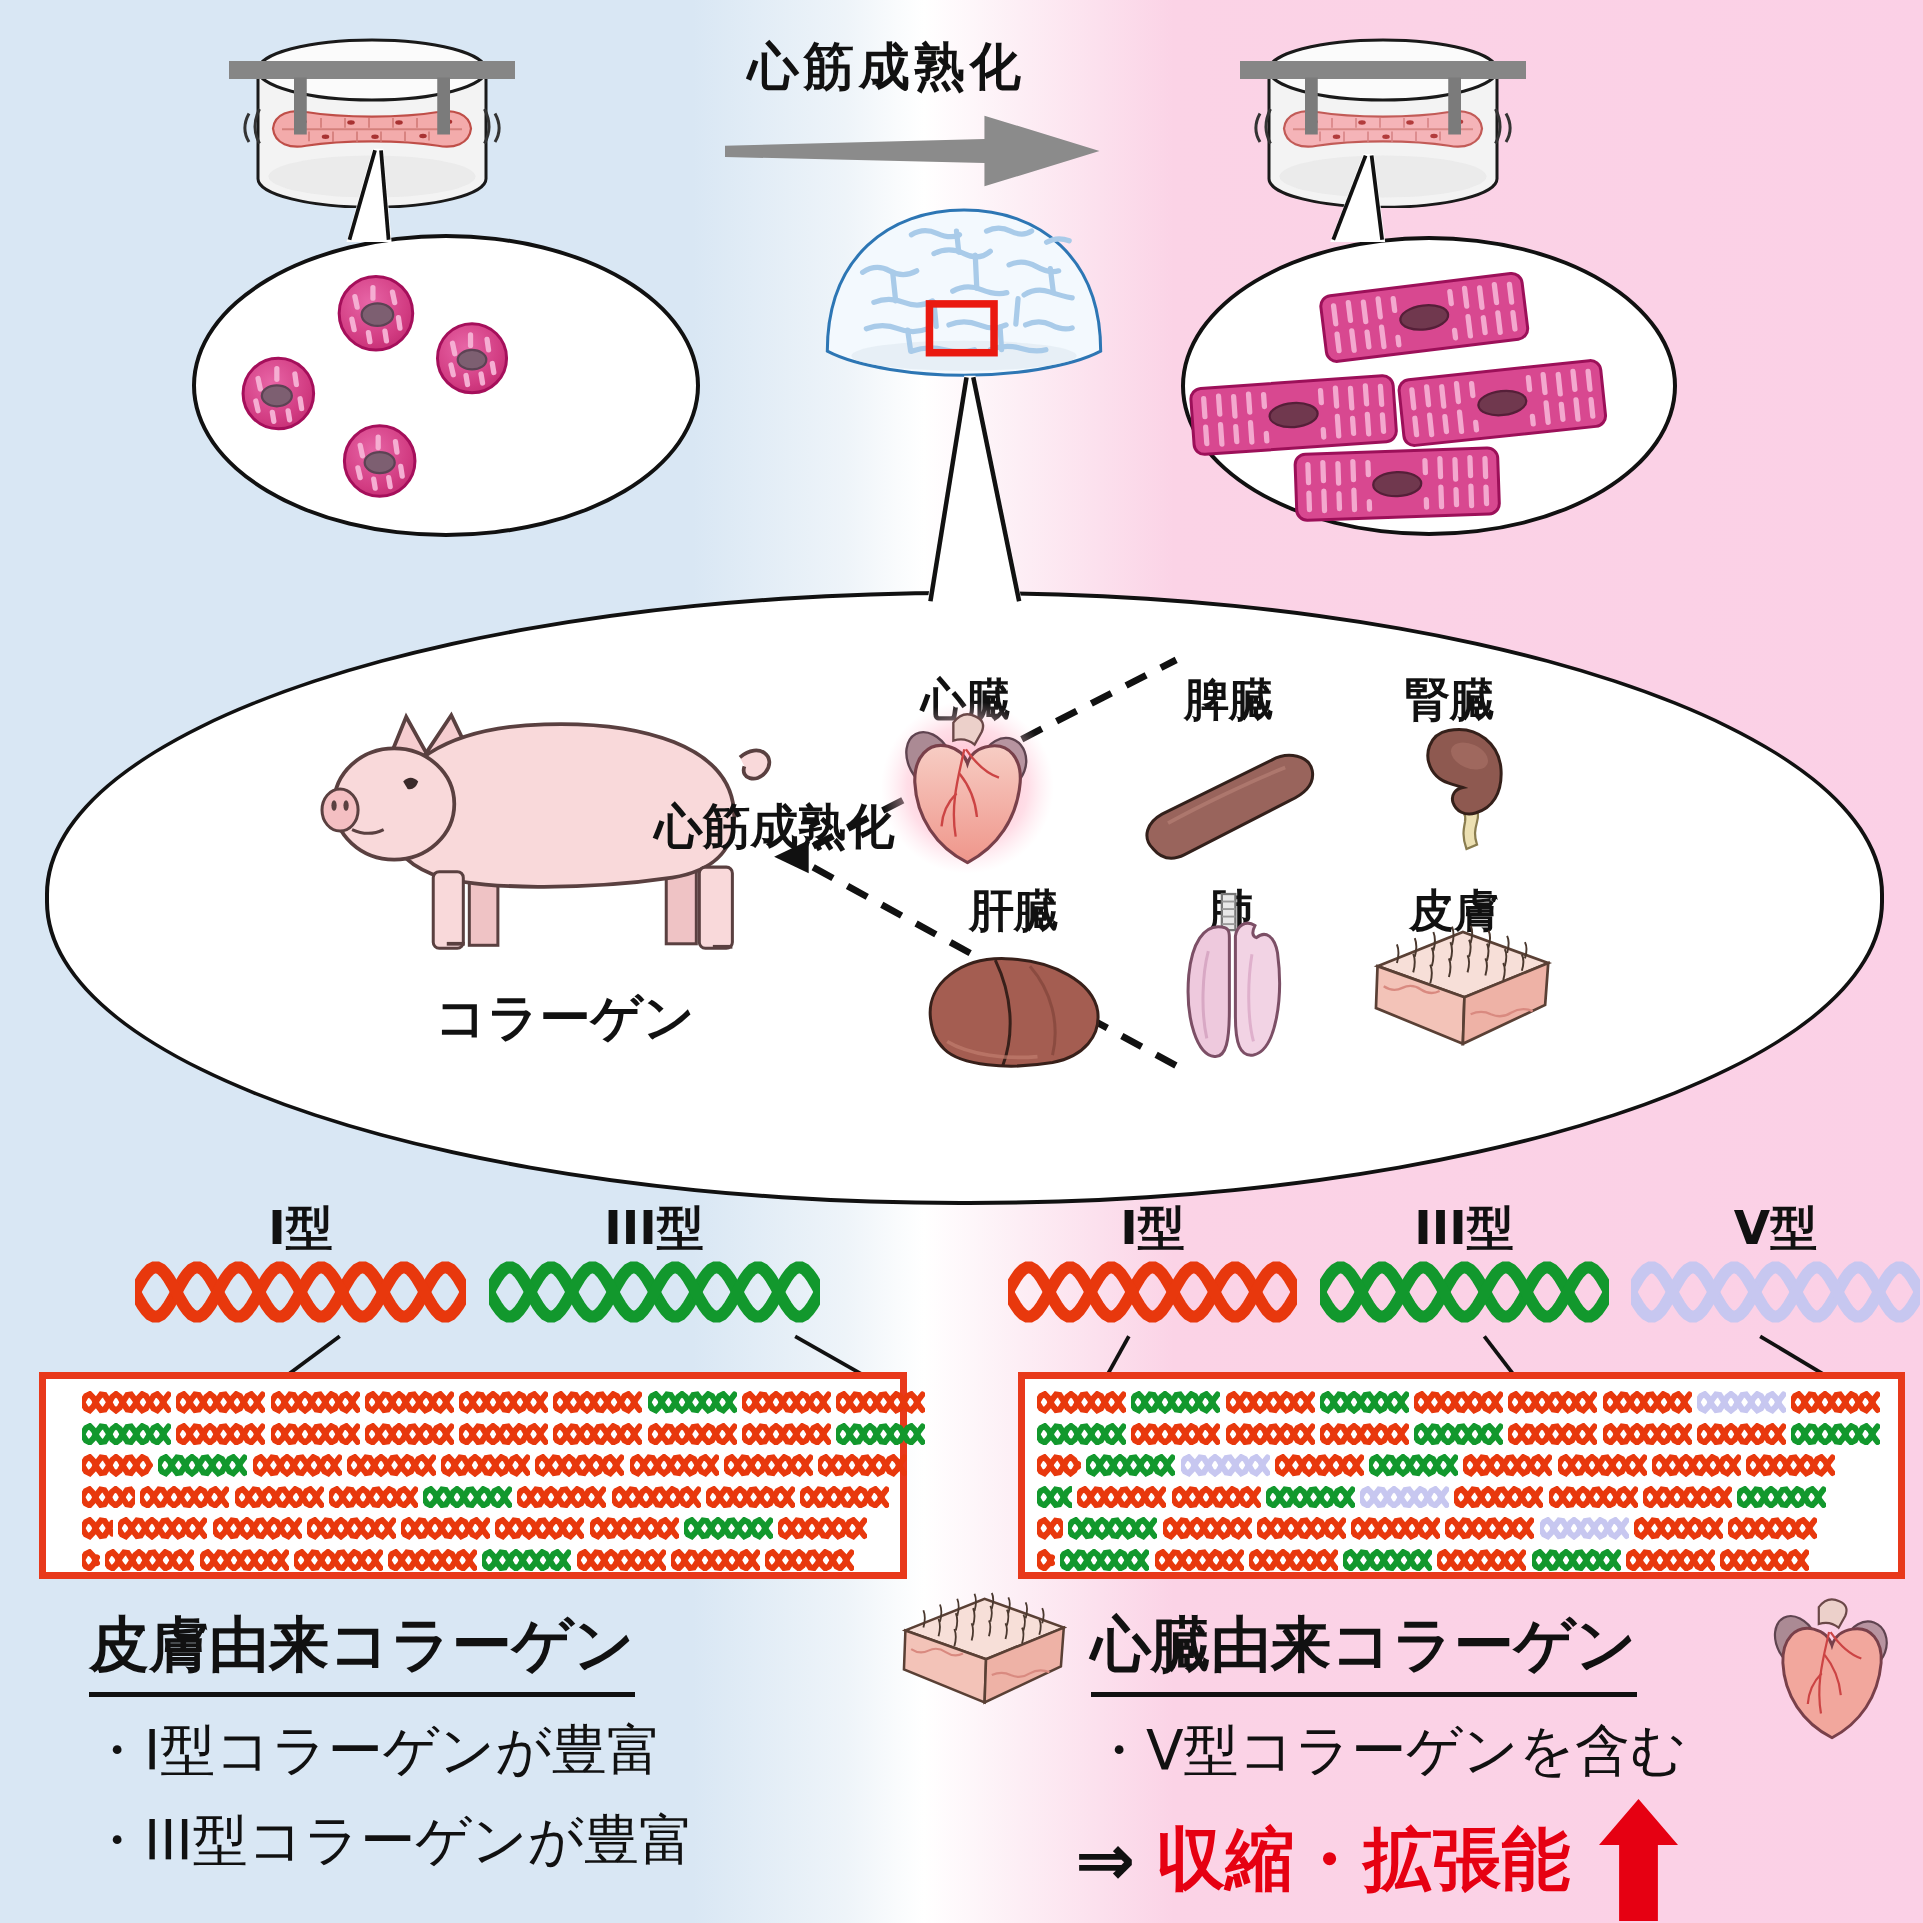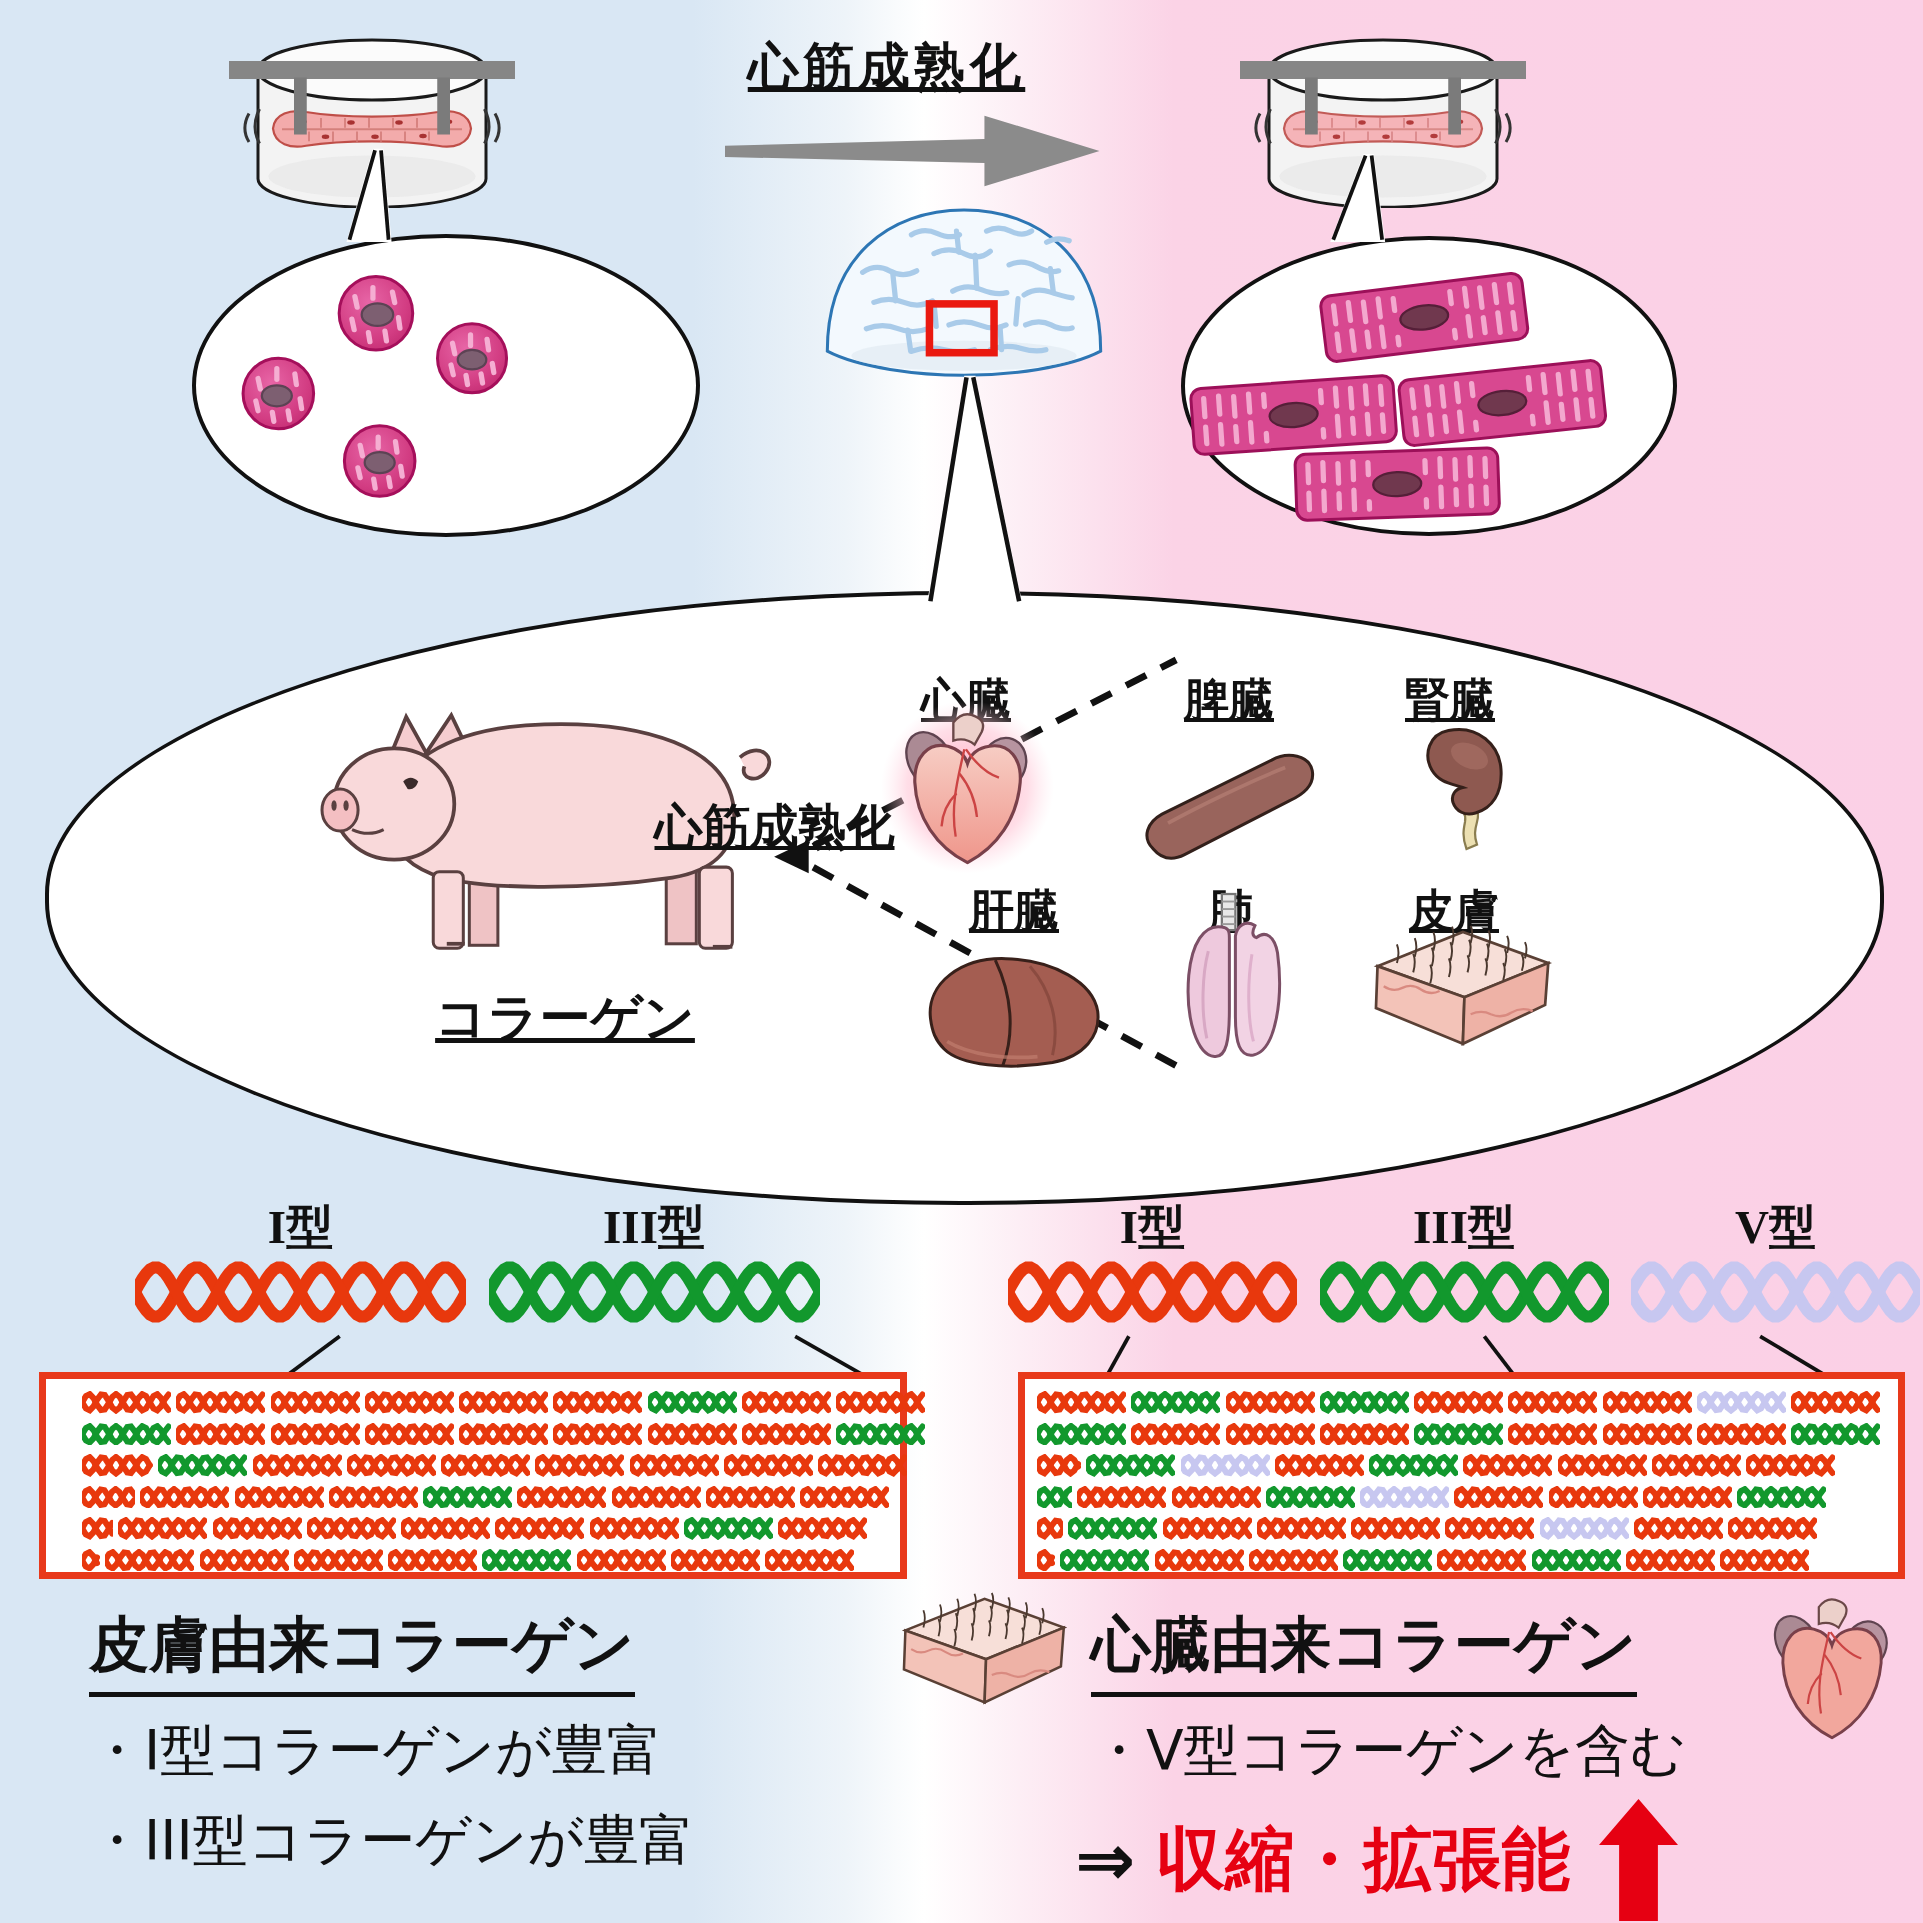--- a/index.html
+++ b/index.html
@@ -4,29 +4,29 @@
 <style>
   html,body{margin:0;padding:0;}
   body{width:1924px;height:1924px;overflow:hidden;}
   .canvas{
     position:relative;width:1924px;height:1924px;overflow:hidden;
     background:linear-gradient(90deg,#d9e7f4 0%,#d9e7f4 36%,#eef4f9 44%,#ffffff 48%,#fdeef5 53%,#fbd3e6 61%,#fbd0e6 100%);
     font-family:"DejaVu Sans","Liberation Sans",sans-serif;color:#111;
   }
   .abs{position:absolute;}
   .ellipse{background:#fff;border:4.5px solid #111;border-radius:50%;}
-  .label{font-weight:600;color:#111;white-space:nowrap;text-decoration:underline;}
+  .label{font-weight:600;color:#111;white-space:nowrap;}
   .center{text-align:center;}
   .title-text{font-size:51px;font-weight:700;letter-spacing:4.5px;}
   .organ-label{font-size:45px;font-weight:600;transform:translateX(-50%);}
   .pig-label{font-size:51px;font-weight:600;transform:translateX(-50%);}
   .extract-label{font-size:48px;font-weight:600;line-height:1.18;text-align:center;}
   .type-panel{display:flex;gap:22.5px;}
   .type-col{display:flex;flex-direction:column;align-items:center;}
-  .type-label{font-size:47px;font-weight:600;height:62px;line-height:57px;font-family:Liberation Serif, serif;}
+  .type-label{font-size:47px;font-weight:600;height:62px;line-height:57px;}
   .collagen-box{background:#fff;border:7.5px solid #e8391b;box-sizing:border-box;}
   .box-rows{display:flex;flex-direction:column;row-gap:9px;}
   .helix-row{display:flex;column-gap:5.3px;align-items:center;}
   .summary-heading{font-size:60px;font-weight:600;border-bottom:5.3px solid #111;padding-bottom:6px;display:inline-block;white-space:nowrap;}
   .summary-bullet{font-size:55px;font-weight:500;white-space:nowrap;margin-top:16.5px;}
   .conclusion{display:flex;align-items:center;gap:21px;}
   .conclusion-arrow{font-size:72px;font-weight:600;color:#111;}
   .conclusion-text{font-size:69px;font-weight:700;color:#e60012;white-space:nowrap;}
 </style>
 </head>

